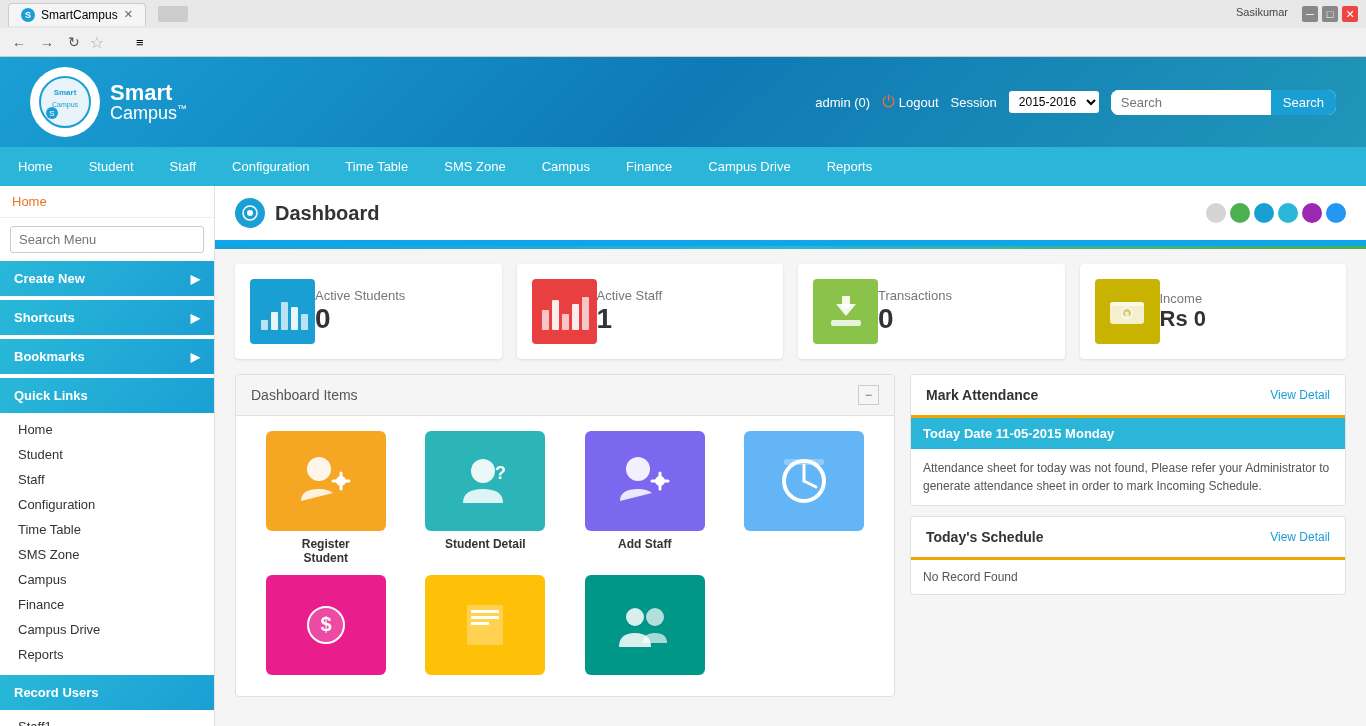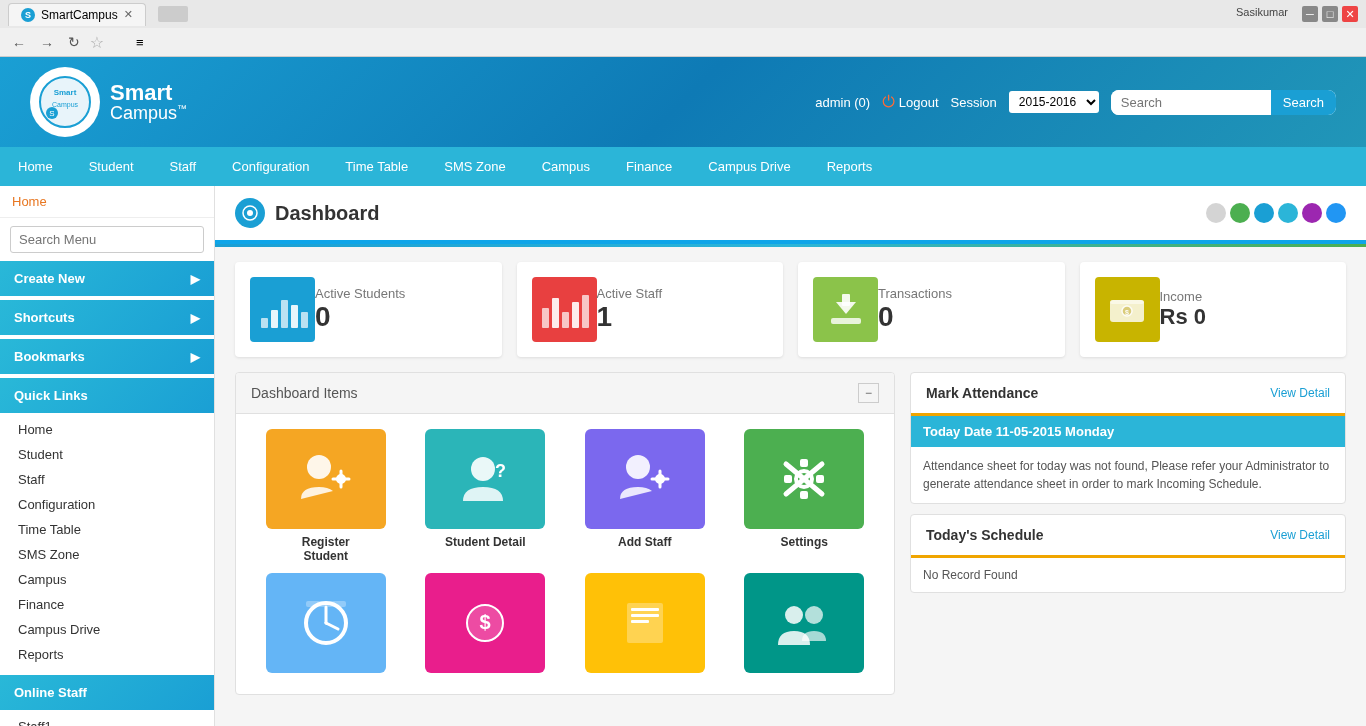--- a/index.html
+++ b/index.html
@@ -57,21 +57,21 @@
     .quick-links-list a { display: block; padding: 5px 18px; color: #333; text-decoration: none; font-size: 13px; }
     .online-users-header { width: 100%; background: linear-gradient(135deg, #29b8d8, #1a9fd4); color: white; border: none; padding: 10px 14px; text-align: left; cursor: pointer; font-size: 13px; font-weight: bold; margin-top: 4px; }
     .online-users-list { padding: 4px 0; }
     .online-users-list span { display: block; padding: 5px 18px; color: #333; font-size: 13px; }
     .arrow-right { font-size: 12px; }
 
     
     .main-content { flex: 1; padding: 0; background: #f5f5f5; overflow-y: auto; }
 
     
-    .dashboard-header { background: white; padding: 12px 20px; display: flex; align-items: center; justify-content: space-between; border-bottom: 4px solid #0ea5e9; }
+    .dashboard-header { background: white; padding: 12px 20px; display: flex; align-items: center; justify-content: space-between; border-bottom: 6px solid #0ea5e9; }
     .dashboard-title { display: flex; align-items: center; gap: 10px; font-size: 20px; font-weight: bold; color: #333; }
     .dash-icon { width: 30px; height: 30px; background: #1a9fd4; border-radius: 50%; display: flex; align-items: center; justify-content: center; color: white; font-size: 14px; }
     .color-dots { display: flex; gap: 4px; }
     .color-dot { width: 20px; height: 20px; border-radius: 50%; cursor: pointer; }
 
     
     .stats-bar { display: flex; gap: 15px; padding: 15px 20px; background: #f5f5f5; }
     .stat-card { background: white; border-radius: 4px; padding: 15px; display: flex; align-items: center; flex: 1; box-shadow: 0 1px 3px rgba(0,0,0,0.1); }
     .stat-icon-box { width: 65px; height: 65px; border-radius: 4px; display: flex; align-items: center; justify-content: center; }
     .stat-icon-blue { background: #1a9fd4; }
@@ -220,21 +220,21 @@
       <a href="#">Staff</a>
       <a href="#">Configuration</a>
       <a href="#">Time Table</a>
       <a href="#">SMS Zone</a>
       <a href="#">Campus</a>
       <a href="#">Finance</a>
       <a href="#">Campus Drive</a>
       <a href="#">Reports</a>
     </div>
     <button class="online-users-header">
-      <span>Online Staff</span>
+      <span>Record Users</span>
     </button>
     <div class="online-users-list">
       <span>Staff1</span>
     </div>
   </div>
 
   <div class="main-content">
 
     <div class="dashboard-header">
       <div class="dashboard-title">
@@ -361,34 +361,20 @@
                   <circle cx="23" cy="18" r="12" fill="rgba(255,255,255,0.9)"></circle>
                   <path d="M5,50 Q5,38 23,38 Q32,38 37,42" fill="rgba(255,255,255,0.85)"></path>
                   <circle cx="45" cy="30" r="4" fill="white" stroke="white" stroke-width="2"></circle>
                   <line x1="45" y1="22" x2="45" y2="38" stroke="white" stroke-width="3" stroke-linecap="round"></line>
                   <line x1="37" y1="30" x2="53" y2="30" stroke="white" stroke-width="3" stroke-linecap="round"></line>
                 </svg>
               </div>
               <div class="grid-item-label">Add Staff</div>
             </div>
 
-            <div class="grid-item">
-              <div class="grid-item-icon icon-green-dark">
-                <svg width="60" height="60" viewBox="0 0 60 60">
-                  <line x1="12" y1="15" x2="48" y2="45" stroke="white" stroke-width="5" stroke-linecap="round"></line>
-                  <line x1="48" y1="15" x2="12" y2="45" stroke="white" stroke-width="5" stroke-linecap="round"></line>
-                  <circle cx="30" cy="30" r="8" fill="none" stroke="white" stroke-width="4"></circle>
-                  <rect x="26" y="10" width="8" height="8" fill="white" rx="2"></rect>
-                  <rect x="26" y="42" width="8" height="8" fill="white" rx="2"></rect>
-                  <rect x="42" y="26" width="8" height="8" fill="white" rx="2"></rect>
-                  <rect x="10" y="26" width="8" height="8" fill="white" rx="2"></rect>
-                </svg>
-              </div>
-              <div class="grid-item-label">Settings</div>
-            </div>
 
             <div class="grid-item">
               <div class="grid-item-icon" style="background:#64b5f6;">
                 <svg width="60" height="60" viewBox="0 0 60 60">
                   <circle cx="30" cy="30" r="20" fill="none" stroke="white" stroke-width="4"></circle>
                   <line x1="30" y1="30" x2="30" y2="14" stroke="white" stroke-width="3" stroke-linecap="round"></line>
                   <line x1="30" y1="30" x2="42" y2="36" stroke="white" stroke-width="3" stroke-linecap="round"></line>
                   <rect x="10" y="8" width="40" height="6" fill="rgba(255,255,255,0.3)" rx="2"></rect>
                 </svg>
               </div>

